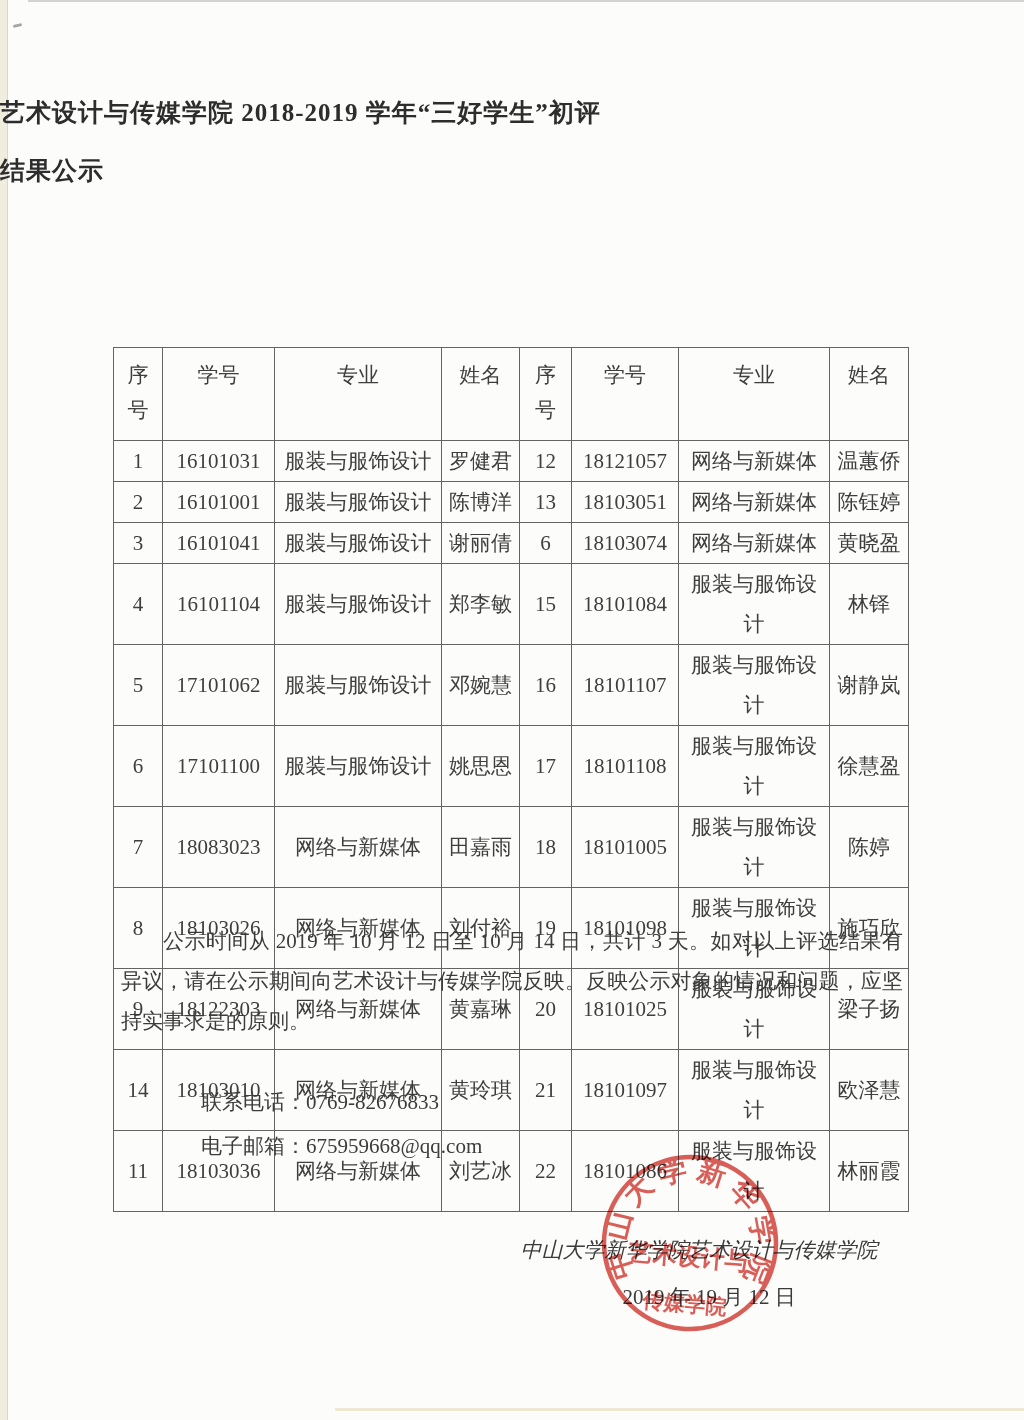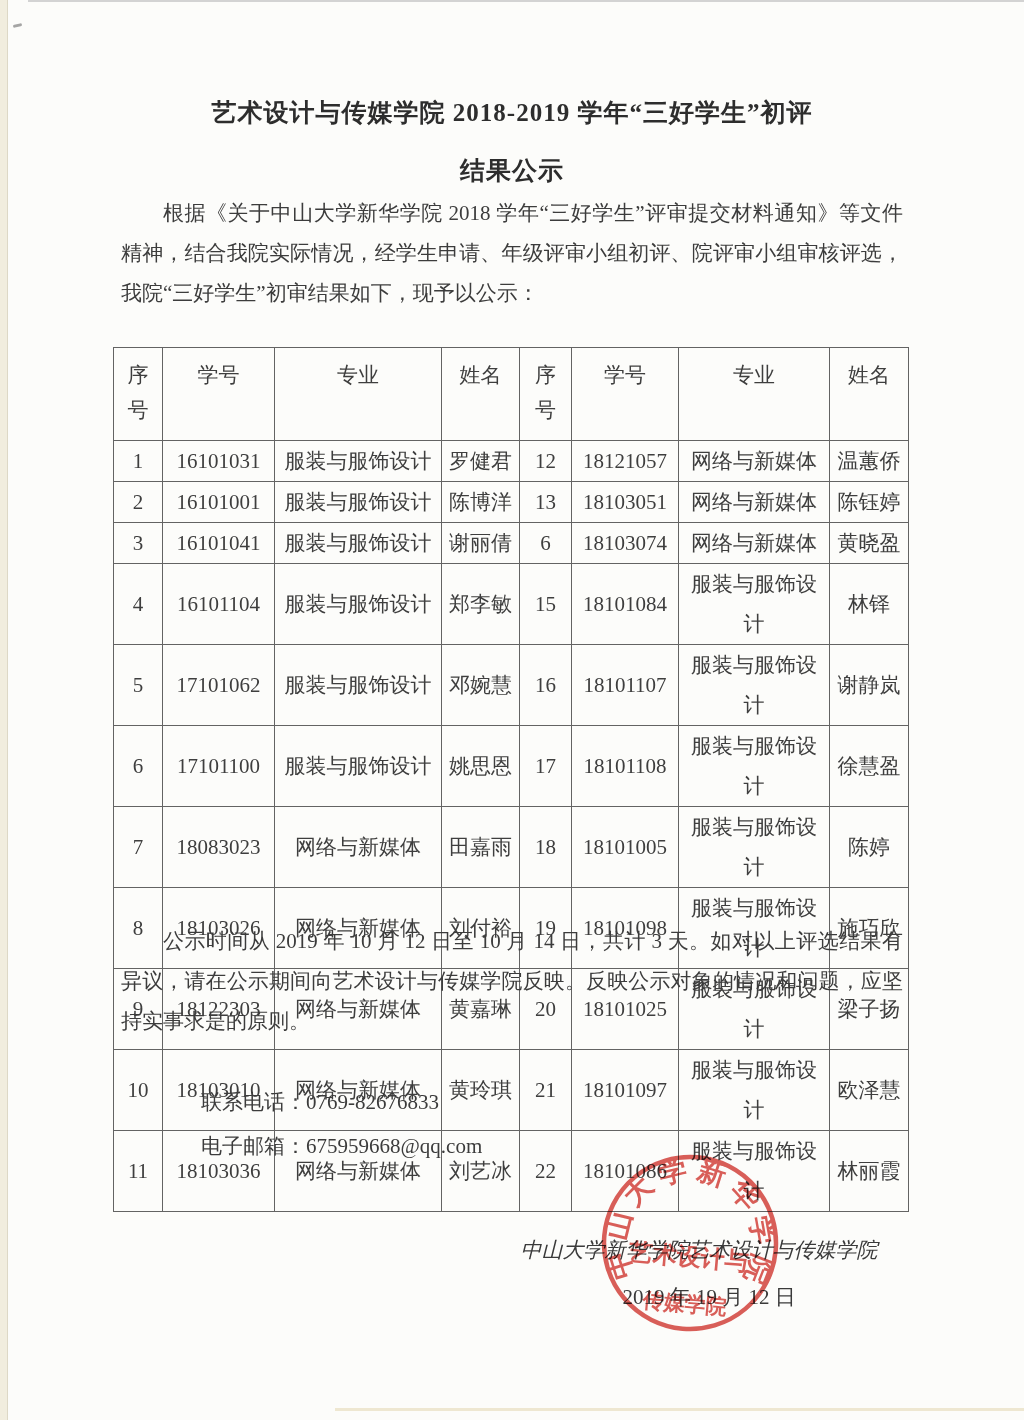--- a/index.html
+++ b/index.html
@@ -26,21 +26,21 @@
   }
   .scan-mark-topleft {
     position:absolute; left:13px; top:24px; width:9px; height:3px;
     background:#8f8f8f; border-radius:2px; transform:rotate(-12deg); opacity:.8;
   }
   .scan-line-bottom {
     position:absolute; left:335px; top:1408px; width:689px; height:3px;
     background:#ece4cc; opacity:.9;
   }
   
-  .title-line { position:absolute; left:0; width:1024px; text-align:center;
+  .title-line { position:absolute; left:0; width:1024px; 
     font-size:25px; font-weight:bold; color:#2d2d2d; letter-spacing:1px; }
   .title-1 { top:96px; }
   .title-2 { top:154px; }
   
   .para {
     position:absolute; left:121px; width:782px;
     font-size:21px; line-height:40px; text-align:justify;
     text-indent:2em; color:#3c3c3c;
   }
   .intro-para { top:193px; }
@@ -80,21 +80,20 @@
 <div class="page">
 
   <div class="scan-edge-left"></div>
   <div class="scan-line-top"></div>
   <div class="scan-mark-topleft"></div>
   <div class="scan-line-bottom"></div>
 
   <div class="title-line title-1">艺术设计与传媒学院 2018-2019 学年“三好学生”初评</div>
   <div class="title-line title-2">结果公示</div>
 
-  <div class="para intro-para">根据《关于中山大学新华学院 2018 学年“三好学生”评审提交材料通知》等文件精神，结合我院实际情况，经学生申请、年级评审小组初评、院评审小组审核评选，我院“三好学生”初审结果如下，现予以公示：</div>
 
   <table class="results">
     <colgroup>
       <col style="width:49px">
         <col style="width:112px">
         <col style="width:167px">
         <col style="width:78px">
       <col style="width:52px">
         <col style="width:107px">
         <col style="width:151px">
@@ -197,21 +196,21 @@
           <td>9</td>
           <td>18122303</td>
           <td>网络与新媒体</td>
           <td>黄嘉琳</td>
           <td>20</td>
           <td>18101025</td>
           <td>服装与服饰设计</td>
           <td>梁子扬</td>
         </tr>
         <tr>
-          <td>10</td>
+          <td>14</td>
           <td>18103010</td>
           <td>网络与新媒体</td>
           <td>黄玲琪</td>
           <td>21</td>
           <td>18101097</td>
           <td>服装与服饰设计</td>
           <td>欧泽慧</td>
         </tr>
         <tr>
           <td>11</td>

